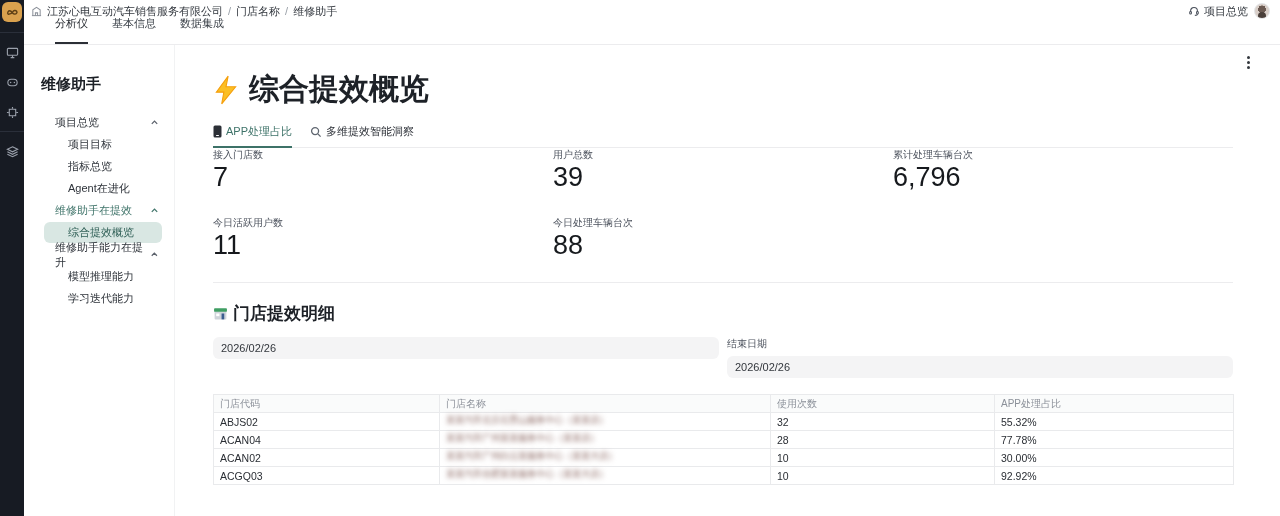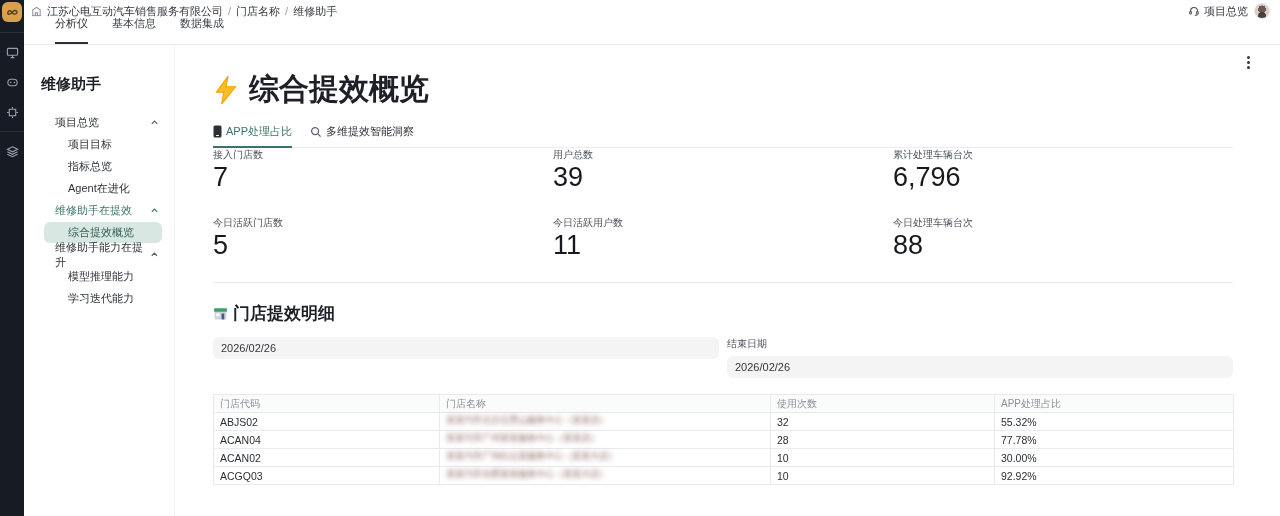--- a/index.html
+++ b/index.html
@@ -228,24 +228,20 @@
           </div>
           <div class="stat">
             <div class="stat-label">用户总数</div>
             <div class="stat-value">39</div>
           </div>
           <div class="stat">
             <div class="stat-label">累计处理车辆台次</div>
             <div class="stat-value">6,796</div>
           </div>
           <div class="stat">
-            <div class="stat-label">今日活跃门店数</div>
-            <div class="stat-value">5</div>
-          </div>
-          <div class="stat">
             <div class="stat-label">今日活跃用户数</div>
             <div class="stat-value">11</div>
           </div>
           <div class="stat">
             <div class="stat-label">今日处理车辆台次</div>
             <div class="stat-value">88</div>
           </div>
         </div>
 
         <hr class="sep">

